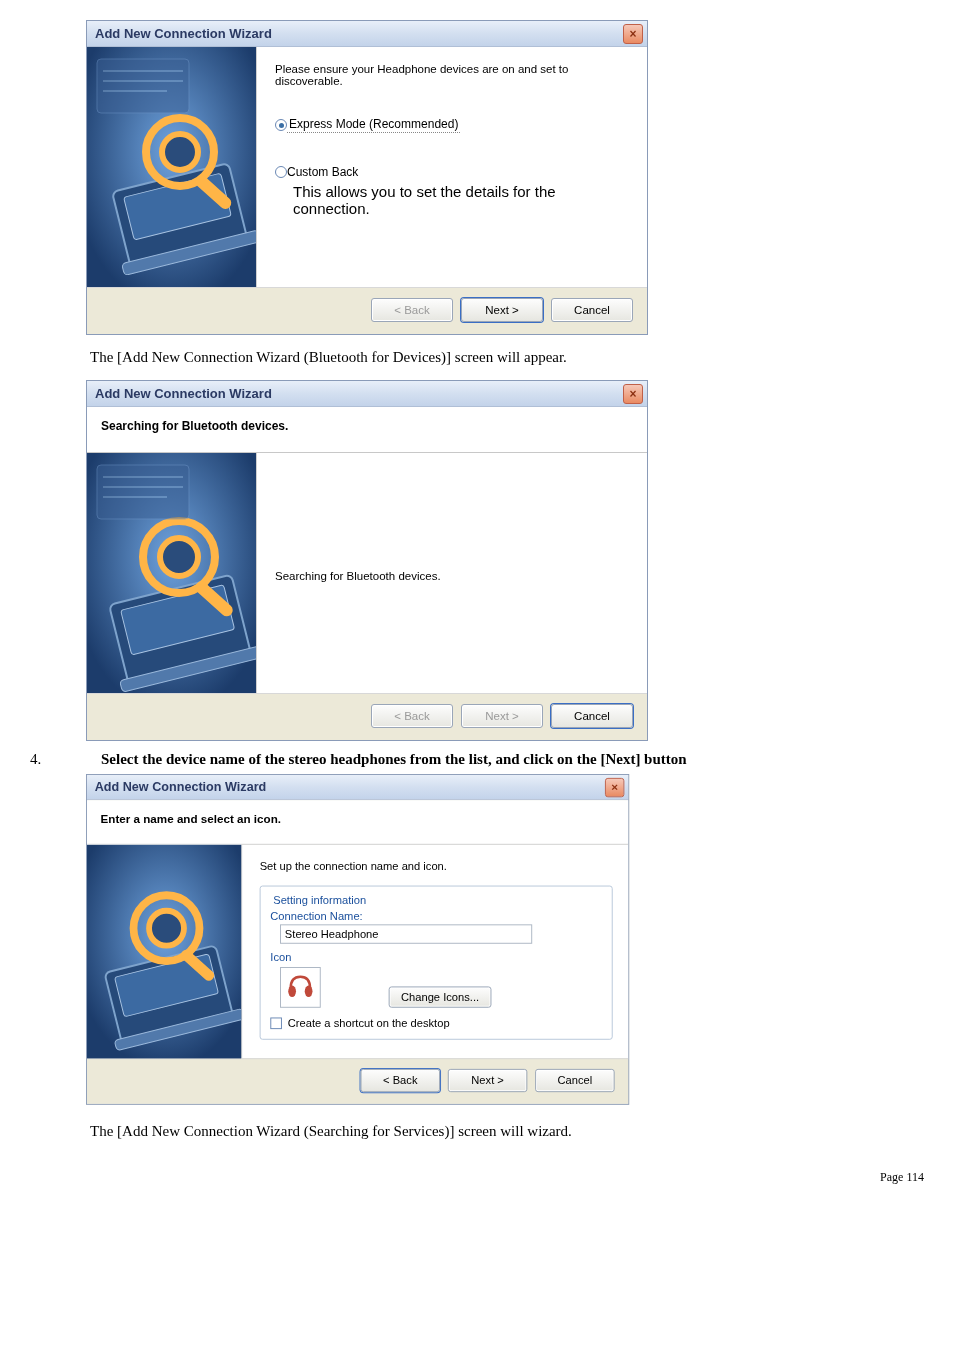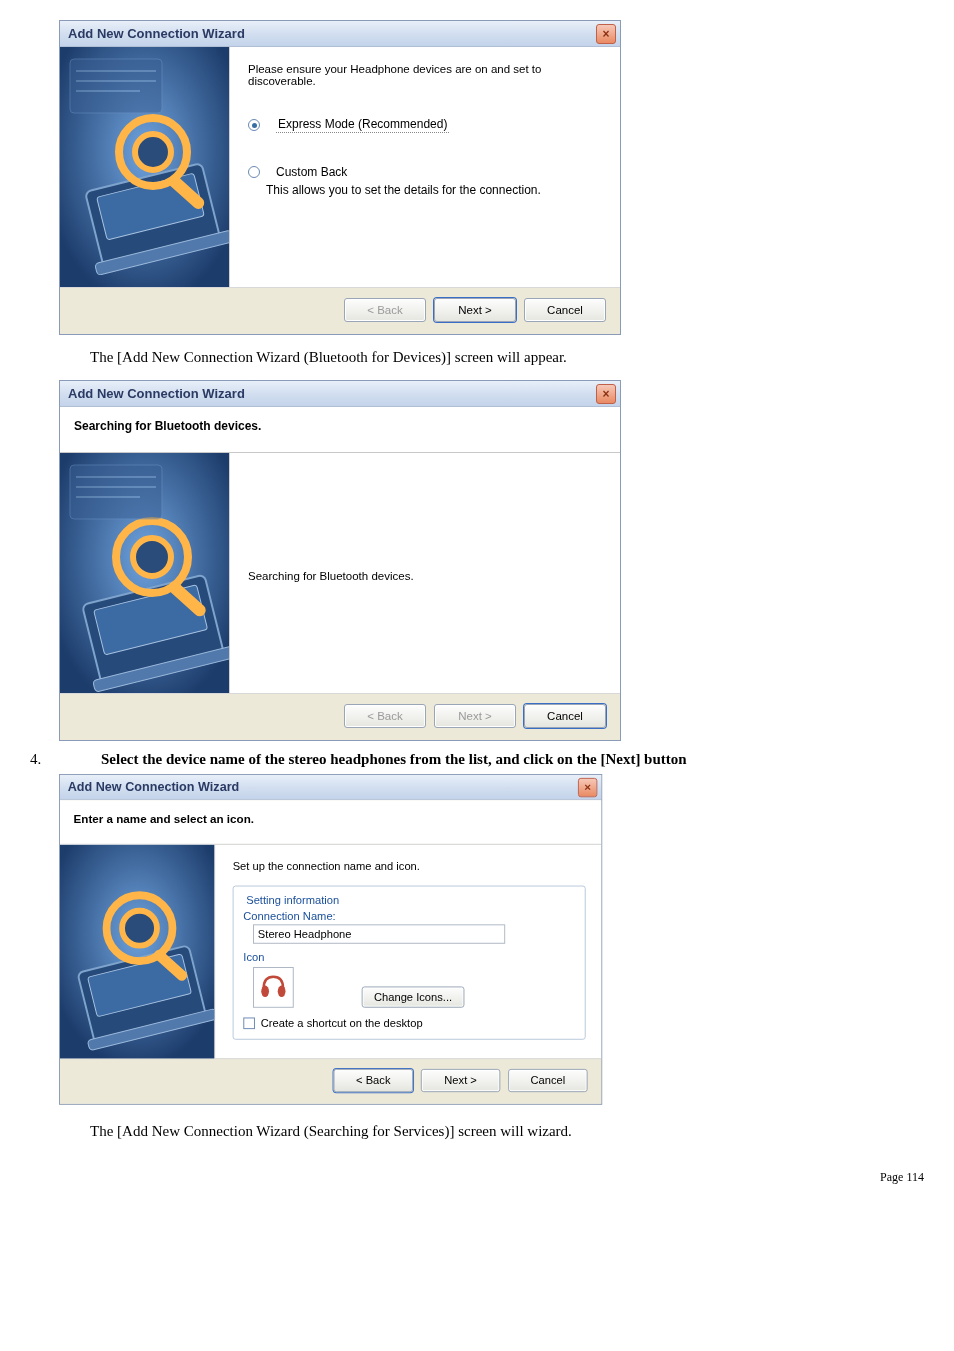--- a/index.html
+++ b/index.html
@@ -9,21 +9,21 @@
     color: #000;
     margin: 0;
     padding: 20px 30px 30px 30px;
     background: #fff;
   }
   .doc { width: 894px; }
   .narr { margin: 14px 0 14px 60px; }
   .step-row { display: flex; align-items: baseline; margin: 10px 0 6px 0; }
   .step-num { width: 30px; font-size: 15px; }
   .step-text { font-weight: bold; margin-left: 41px; }
-  .img-wrap { margin-left: 29px; }
+  .img-wrap { margin-left: 56px; }
 
   
   .dlg {
     width: 562px;
     border: 1px solid #8a9bb8;
     background: #ece9d8;
     box-shadow: 0 0 0 1px #dfe6f0 inset;
     margin-bottom: 4px;
   }
   .dlg.small { width: 560px; transform: scale(0.97); transform-origin: top left; margin-bottom: -6px;}
@@ -62,26 +62,26 @@
     border-right: 1px solid #d0d0d0;
   }
   .side-img svg { position:absolute; inset:0; }
   .content {
     flex: 1;
     padding: 16px 16px 10px 18px;
     font-family: Tahoma, Arial, sans-serif;
     font-size: 11.5px;
     color: #000;
   }
-  .radio-row { display:flex; align-items:center; gap:16px; margin: 4px 0; }
+  .radio-row { display:flex; align-items:center; gap:0; margin: 4px 0; }
   .radio { width:12px; height:12px; border:1px solid #6b89b5; border-radius:50%; background:#fff; display:flex; align-items:center; justify-content:center;}
   .radio .dot { width:5px; height:5px; border-radius:50%; background:#3a6ea5; }
   .rlabel { font-family: Tahoma, Arial, sans-serif; font-size:12px; }
   .dashed { border-bottom: 1px dotted #888; padding: 0 2px 1px 2px; }
-  .indent { margin-left: 18px; font-size:12px; }
+  .indent { margin-left: 18px; font-size:15px; }
 
   .btn-row {
     display:flex; justify-content:flex-end; gap:8px;
     padding: 10px 14px 12px 14px;
     background: #ece9d8;
     border-top: 1px solid #d8d8d8;
   }
   .btn {
     min-width: 82px; height: 24px;
     border: 1px solid #9aa6b8;

